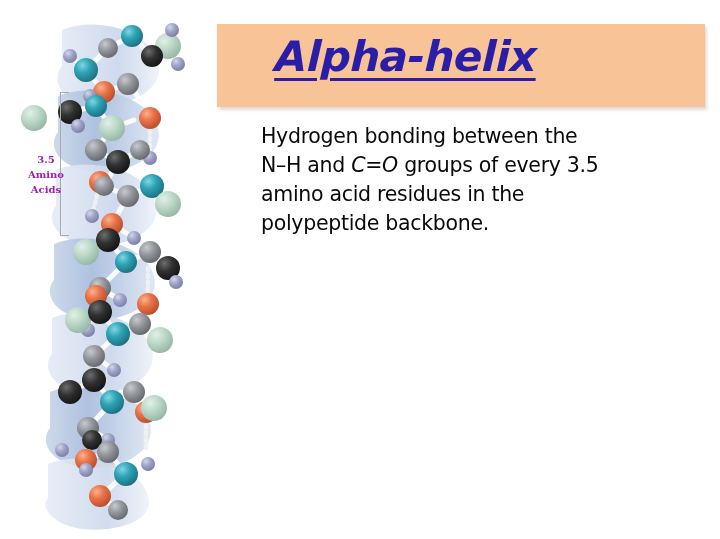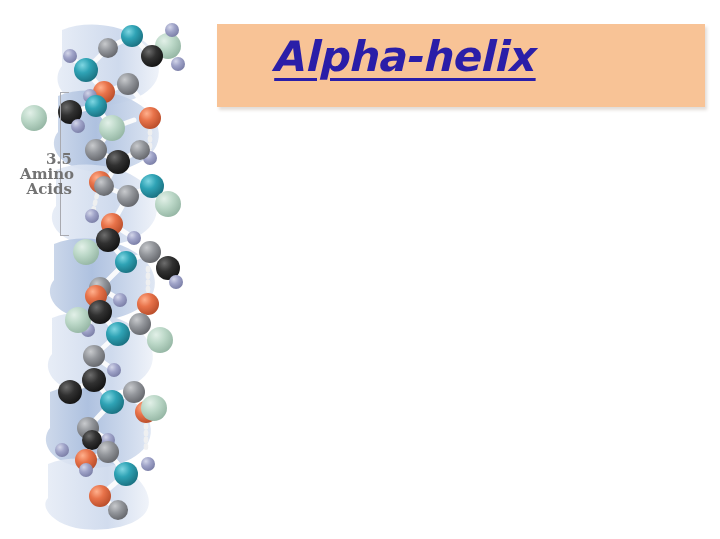--- a/index.html
+++ b/index.html
@@ -91,24 +91,24 @@
     border-bottom: 1.6px solid #a9aab0;
     box-sizing: border-box;
   }
   #span-label {
     position: absolute;
     left: 20px;
     top: 152px;
     width: 52px;
     font-family: "DejaVu Serif", serif;
     font-weight: bold;
-    font-size: 15px;
+    font-size: 10px;
     line-height: 15px;
-    color: #737373;
-    text-align: right;
+    color: #a21caf;
+    text-align: center;
   }
   #span-label div { white-space: nowrap; }
 </style>
 </head>
 <body>
 
 <div id="slide">
 
   <div id="helix-figure">
     <svg id="helix-svg" width="220" height="539" viewBox="0 0 220 539">
@@ -302,14 +302,21 @@
       <div>3.5</div>
       <div>Amino</div>
       <div>Acids</div>
     </div>
   </div>
 
   <div id="title-banner">
     <div id="title-text">Alpha-helix</div>
   </div>
 
+  <div id="body-text">
+    <span>Hydrogen bonding between</span>
+    <span>the N–H and </span><span class="ital">C=O</span><span> groups of</span>
+    <span>every 3.5 amino acid</span>
+    <span>residues in the polypeptide</span>
+    <span>backbone.</span>
+  </div>
 
 </div>
 
 </body></html>

